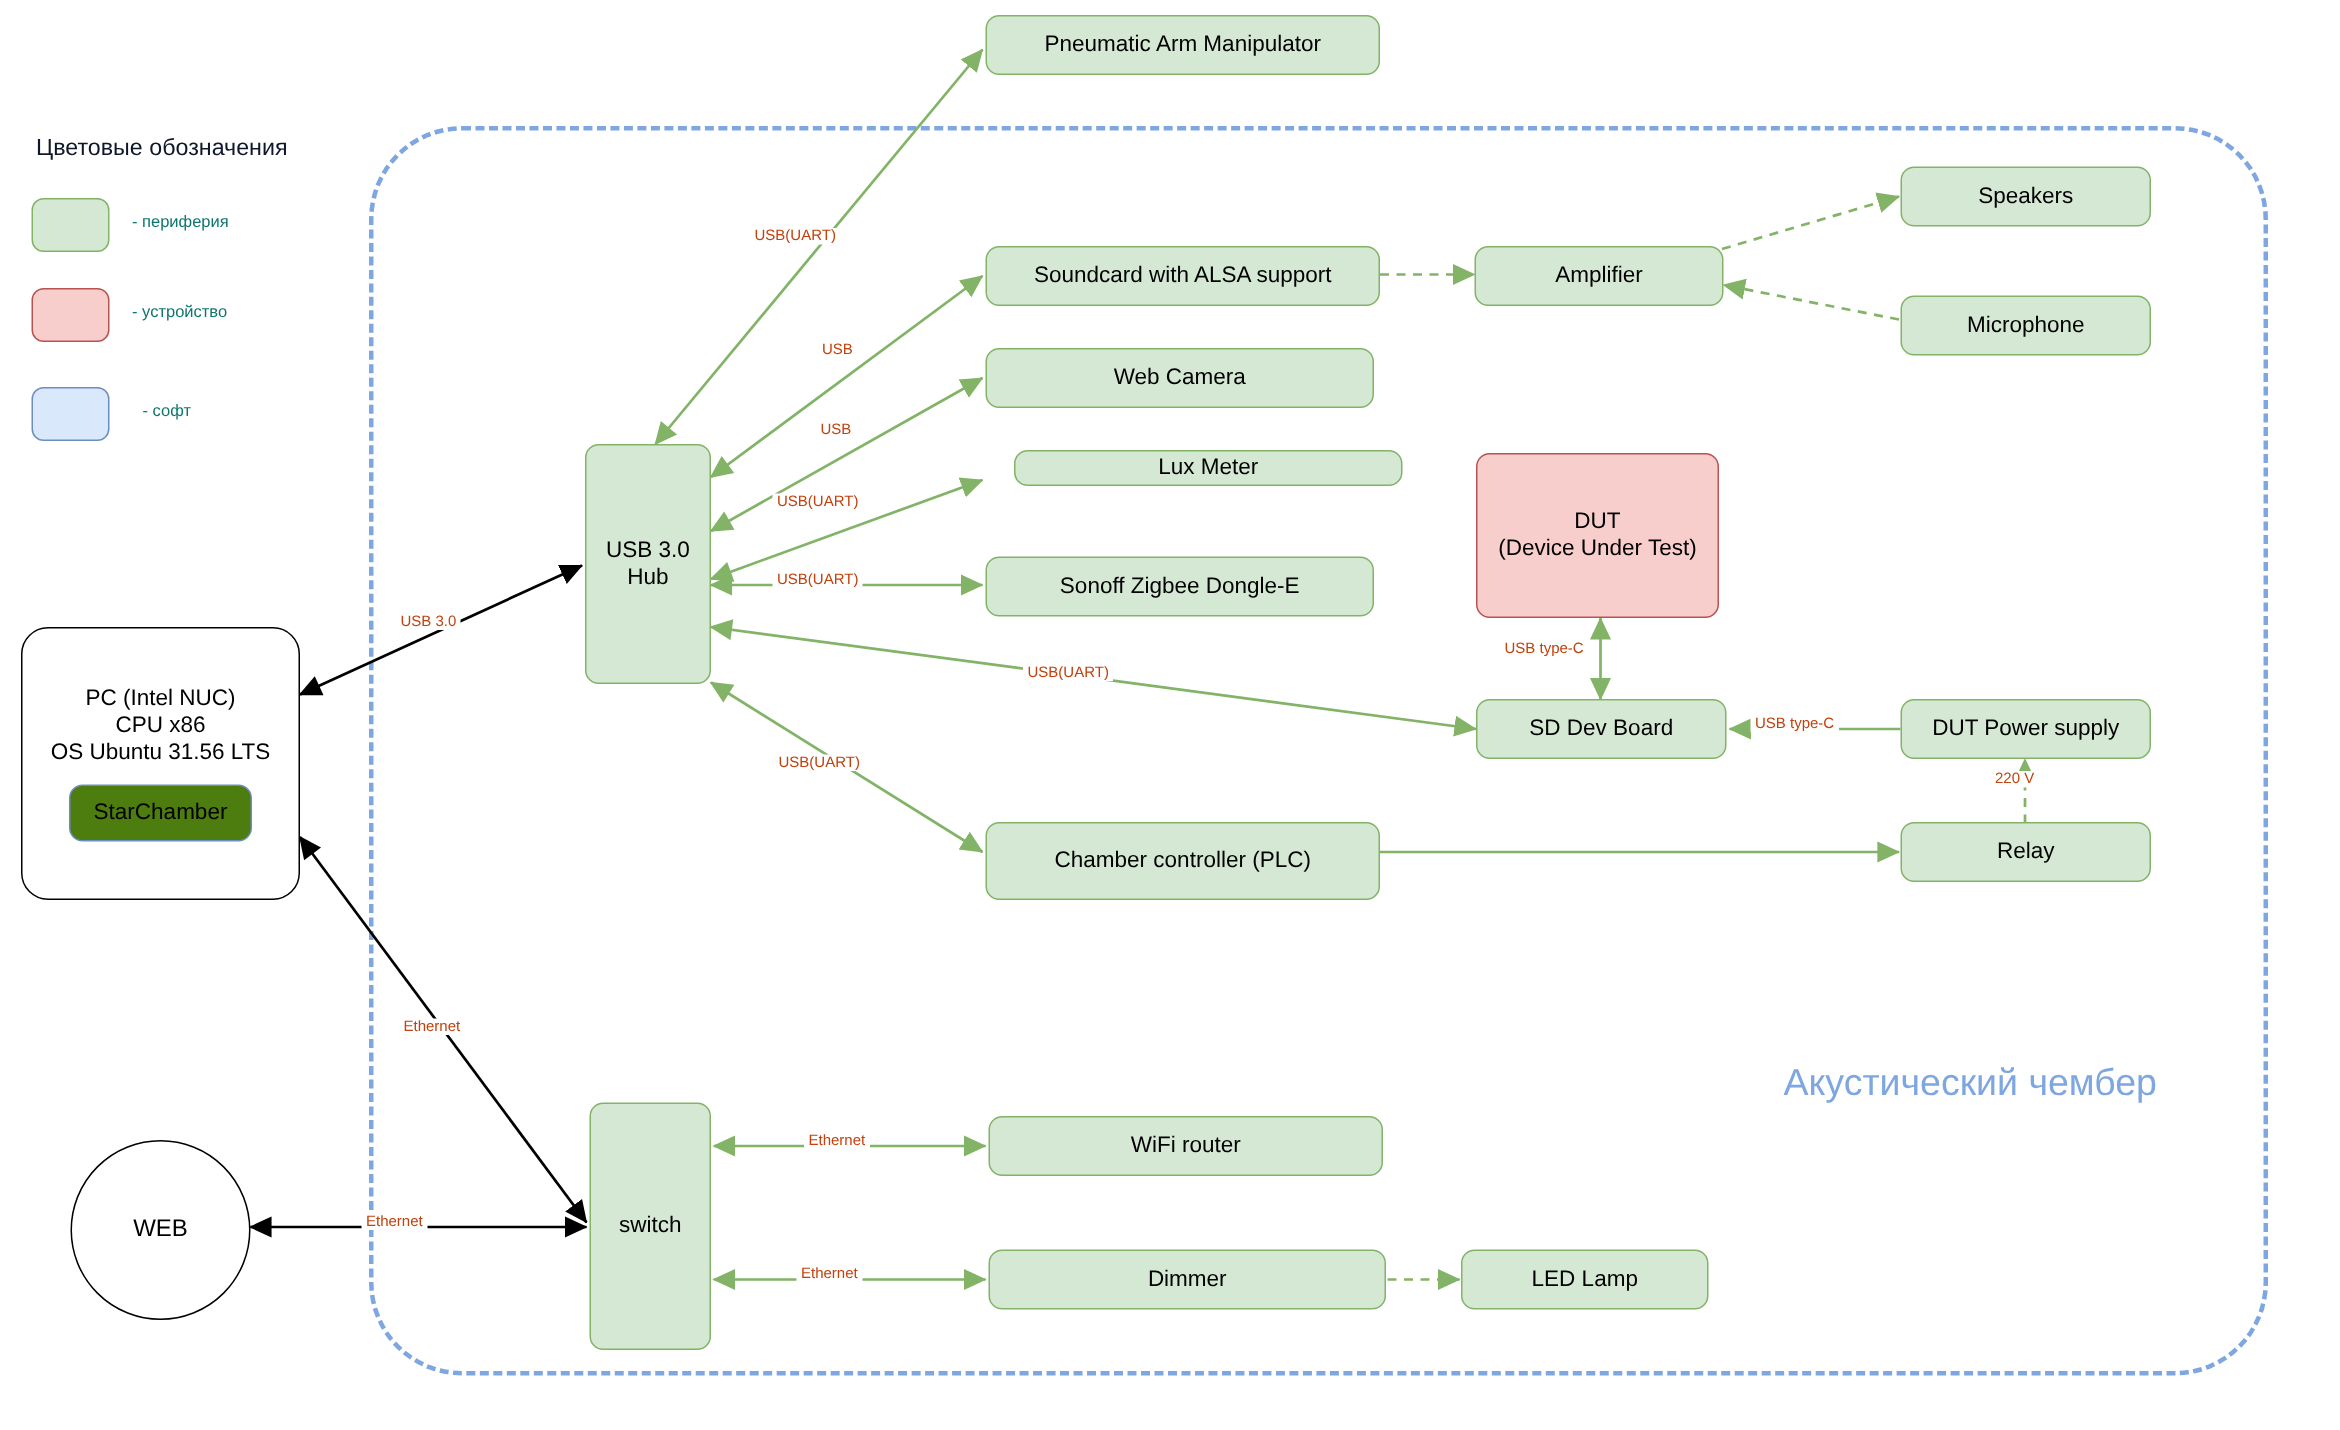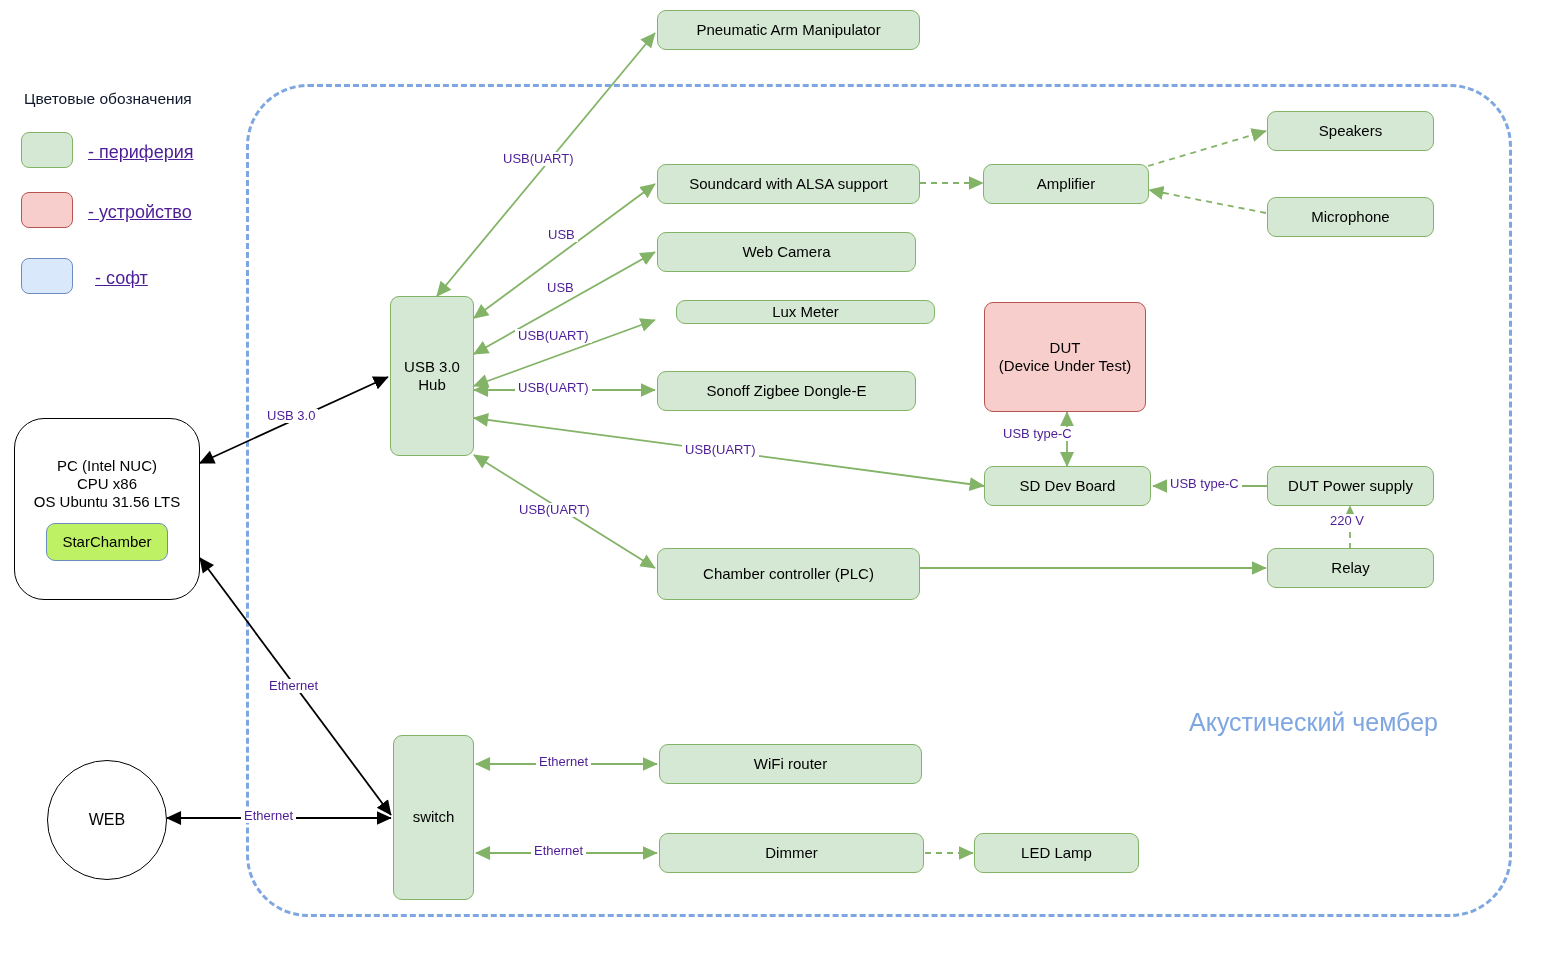--- a/index.html
+++ b/index.html
@@ -37,61 +37,60 @@
   }
   .node.green {
     background: #d5e8d4;
     border: 1.5px solid #82b366;
   }
   .node.red {
     background: #f8cecc;
     border: 1.5px solid #b85450;
   }
   .node.blue {
-    background: #bef264;
+    background: #4d7c0f;
     border: 1.5px solid #6c8ebf;
   }
   .node.plain {
     background: #ffffff;
     border: 1.8px solid #000000;
-    border-radius: 30px;
+    border-radius: 18px;
   }
   .node.circle {
     background: #ffffff;
     border: 1.8px solid #000000;
     border-radius: 50%;
   }
   .edge-label {
     position: absolute;
-    font-size: 13px;
-    color: #4c1d95;
+    font-size: 10px;
+    color: #c2410c;
     background: #ffffff;
     padding: 0 3px;
     white-space: nowrap;
     line-height: 1.1;
   }
   .legend-title {
     position: absolute;
     font-size: 15.5px;
     color: #0f172a;
     white-space: nowrap;
   }
   .legend-swatch {
     position: absolute;
     width: 52px;
     height: 36px;
     border-radius: 8px;
     box-sizing: border-box;
   }
   .legend-text {
     position: absolute;
-    font-size: 18px;
-    color: #4c1d95;
-    white-space: nowrap;
-    text-decoration: underline;
+    font-size: 11px;
+    color: #0f766e;
+    white-space: nowrap;
   }
   .chamber {
     position: absolute;
     box-sizing: border-box;
     border: 3px dashed #7ea6e0;
     border-radius: 62px;
     background: transparent;
   }
   .chamber-label {
     position: absolute;

